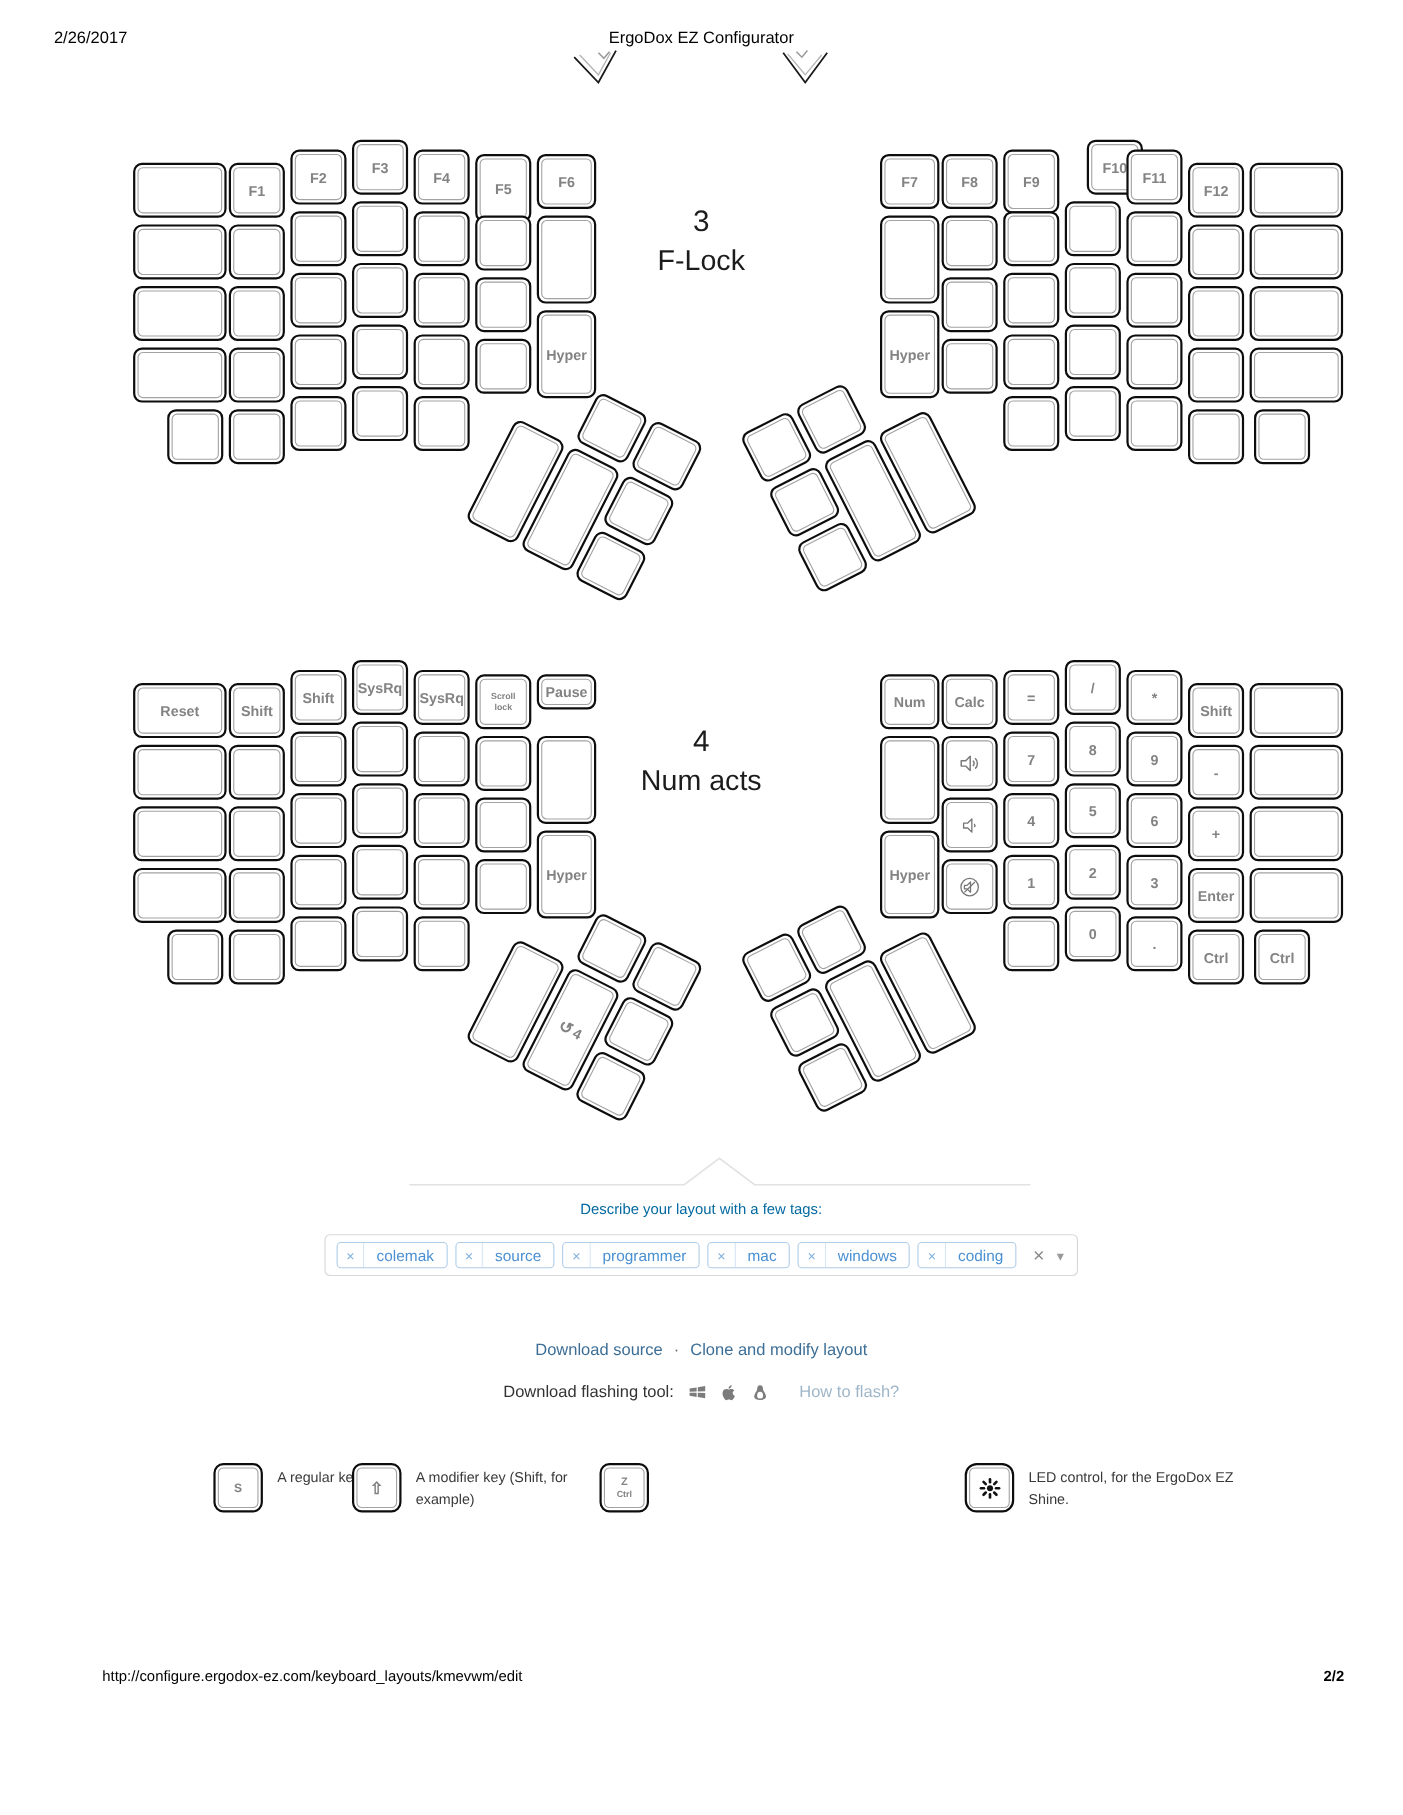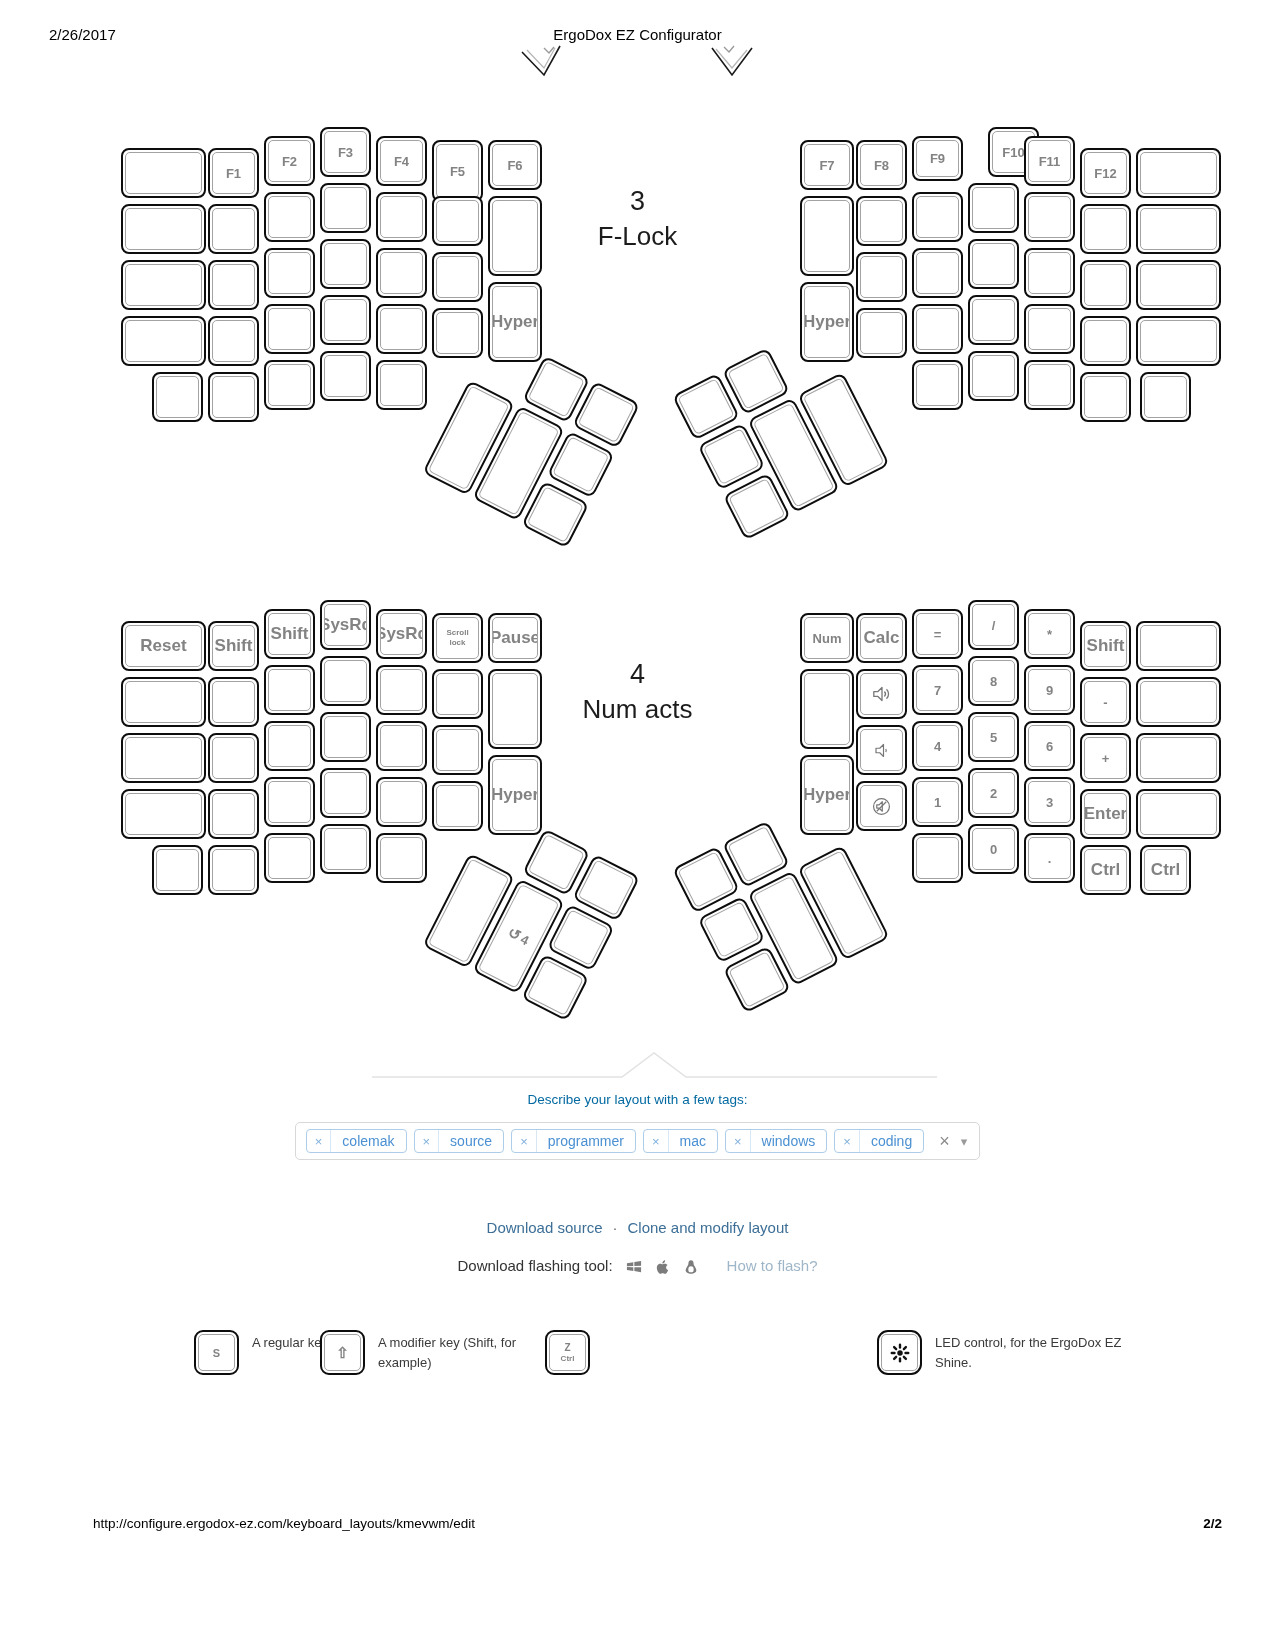--- a/index.html
+++ b/index.html
@@ -13,21 +13,21 @@
   
   .hdr{top:26px;font-size:15px;color:#000;}
   .ftr{top:1516px;font-size:13.5px;color:#000;margin-left:44px;}
 
   
   .key{position:absolute;border:2.5px solid #0d0d0d;border-radius:8px;background:#fff;box-sizing:border-box;}
   .key .cap{position:absolute;inset:2px;border:1.5px solid #a3a3a3;border-radius:5px;
     display:flex;align-items:center;justify-content:center;text-align:center;
     color:#838383;font-weight:bold;overflow:hidden;padding:1px;}
   .fs-l{font-size:13px;}
-  .fs-m{font-size:17px;}
+  .fs-m{font-size:13px;}
   .fs-s{font-size:8px;line-height:1.2;}
   .thumb{position:absolute;width:162px;height:160px;transform-origin:0 0;}
   .thumb .key{border-width:2px;}
   .t4g{font-size:15px;color:#838383;letter-spacing:2px;}
   .t4g b{font-size:13px;letter-spacing:0;}
 
   
   .layer-num{font-size:27px;color:#1c1c1c;}
   .layer-name{font-size:26px;color:#1c1c1c;}
 
@@ -251,21 +251,21 @@
     <div class="key" style="left: 800px; top: 282px; width: 54px; height: 80px;">
       <div class="cap">
         <span class="fs-m">Hyper</span>
       </div>
     </div>
     <div class="key" style="left: 856px; top: 140px; width: 51px; height: 50px;">
       <div class="cap">
         <span class="fs-l">F8</span>
       </div>
     </div>
-    <div class="key" style="left: 912px; top: 136px; width: 51px; height: 45px; text-decoration: underline;">
+    <div class="key" style="left: 912px; top: 136px; width: 51px; height: 58px; text-decoration: underline;">
       <div class="cap">
         <span class="fs-l">F9</span>
       </div>
     </div>
     <div class="key" style="left: 968px; top: 127px; width: 51px; height: 50px; margin-left: 20px;">
       <div class="cap">
         <span class="fs-l">F10</span>
       </div>
     </div>
     <div class="key" style="left: 1024px; top: 136px; width: 51px; height: 50px;">
@@ -575,21 +575,21 @@
     <div class="key" style="left: 376px; top: 777px; width: 51px; height: 50px;">
       <div class="cap">
         <span class="fs-l"></span>
       </div>
     </div>
     <div class="key" style="left: 432px; top: 781px; width: 51px; height: 50px;">
       <div class="cap">
         <span class="fs-l"></span>
       </div>
     </div>
-    <div class="key" style="left: 488px; top: 613px; width: 54px; height: 50px;">
+    <div class="key" style="left: 488px; top: 613px; width: 54px; height: 32px;">
       <div class="cap">
         <span class="fs-m">Pause</span>
       </div>
     </div>
     <div class="key" style="left: 488px; top: 669px; width: 54px; height: 80px;">
       <div class="cap">
         <span class="fs-l"></span>
       </div>
     </div>
     <div class="key" style="left: 488px; top: 755px; width: 54px; height: 80px;">

